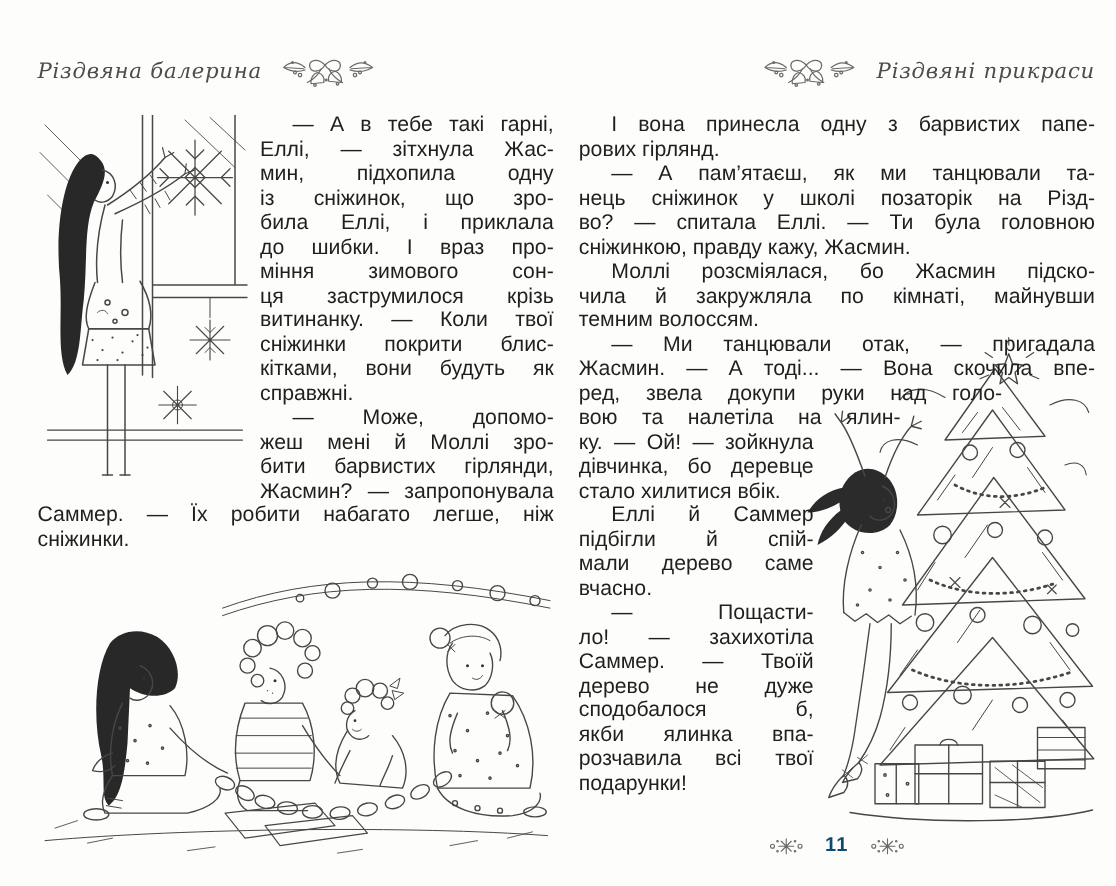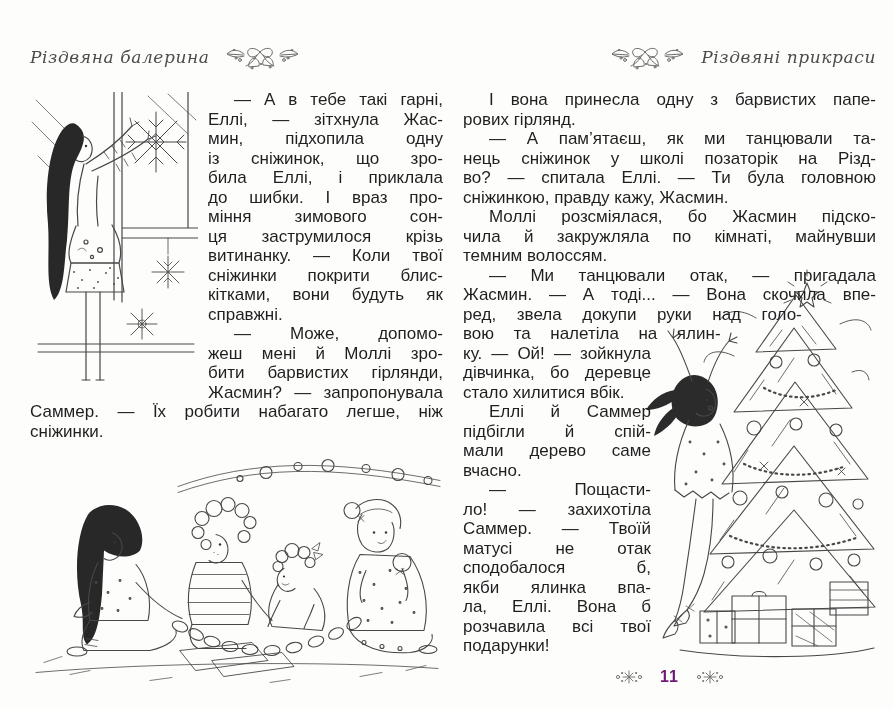--- a/index.html
+++ b/index.html
@@ -22,21 +22,21 @@
   .line.first{text-indent:26px;}
   .line.last{text-align-last:left;}
   .float-illust-left{float:left;width:168px;height:296px;margin:2px 10px 8px 0;}
   .float-illust-right{
     float:right;width:232px;height:570px;margin-left:0;
     shape-outside:polygon(68% 37.9%,100% 37.9%,100% 100%,3% 100%,3% 44.6%,33% 44.6%,33% 41.2%,68% 41.2%);
   }
   .bottom-illust{margin-top:10px;height:238px;}
   svg{display:block;width:100%;height:100%;}
   .pn-row{margin-top:8px;display:flex;justify-content:center;align-items:center;gap:16px;}
-  .pn{font-size:16px;font-weight:bold;color:#701a75;letter-spacing:1px;}
+  .pn{font-size:16px;font-weight:bold;color:#0c4a6e;letter-spacing:1px;}
 </style>
 </head>
 <body>
 
 <div class="page page-left">
 
   <div class="page-header">
     <span class="ph-title">Різдвяна балерина</span>
     <span style="width:78px;height:26px;">
       <svg viewBox="0 0 78 26">
@@ -332,24 +332,23 @@
       <div class="line">ку. — Ой! — зойкнула</div>
       <div class="line">дівчинка, бо деревце</div>
       <div class="line last">стало хилитися вбік.</div>
       <div class="line first">Еллі й Саммер</div>
       <div class="line">підбігли й спій-</div>
       <div class="line">мали дерево саме</div>
       <div class="line last">вчасно.</div>
       <div class="line first">— Пощасти-</div>
       <div class="line">ло! — захихотіла</div>
       <div class="line">Саммер. — Твоїй</div>
-      <div class="line">матусі не отак</div>
+      <div class="line">дерево не дуже</div>
       <div class="line">сподобалося б,</div>
       <div class="line">якби ялинка впа-</div>
-      <div class="line">ла, Еллі. Вона б</div>
       <div class="line">розчавила всі твої</div>
       <div class="line last">подарунки!</div>
     </div>
 
   <div class="pn-row">
     <span style="width:30px;height:14px;">
       <svg viewBox="0 0 30 14">
         <g stroke="#6a6a6a" fill="none" stroke-width="0.9" stroke-linecap="round">
           <path d="M15 1 V13 M9 7 H21 M11 3 L19 11 M19 3 L11 11"></path>
           <circle cx="4" cy="7" r="1.6"></circle>

